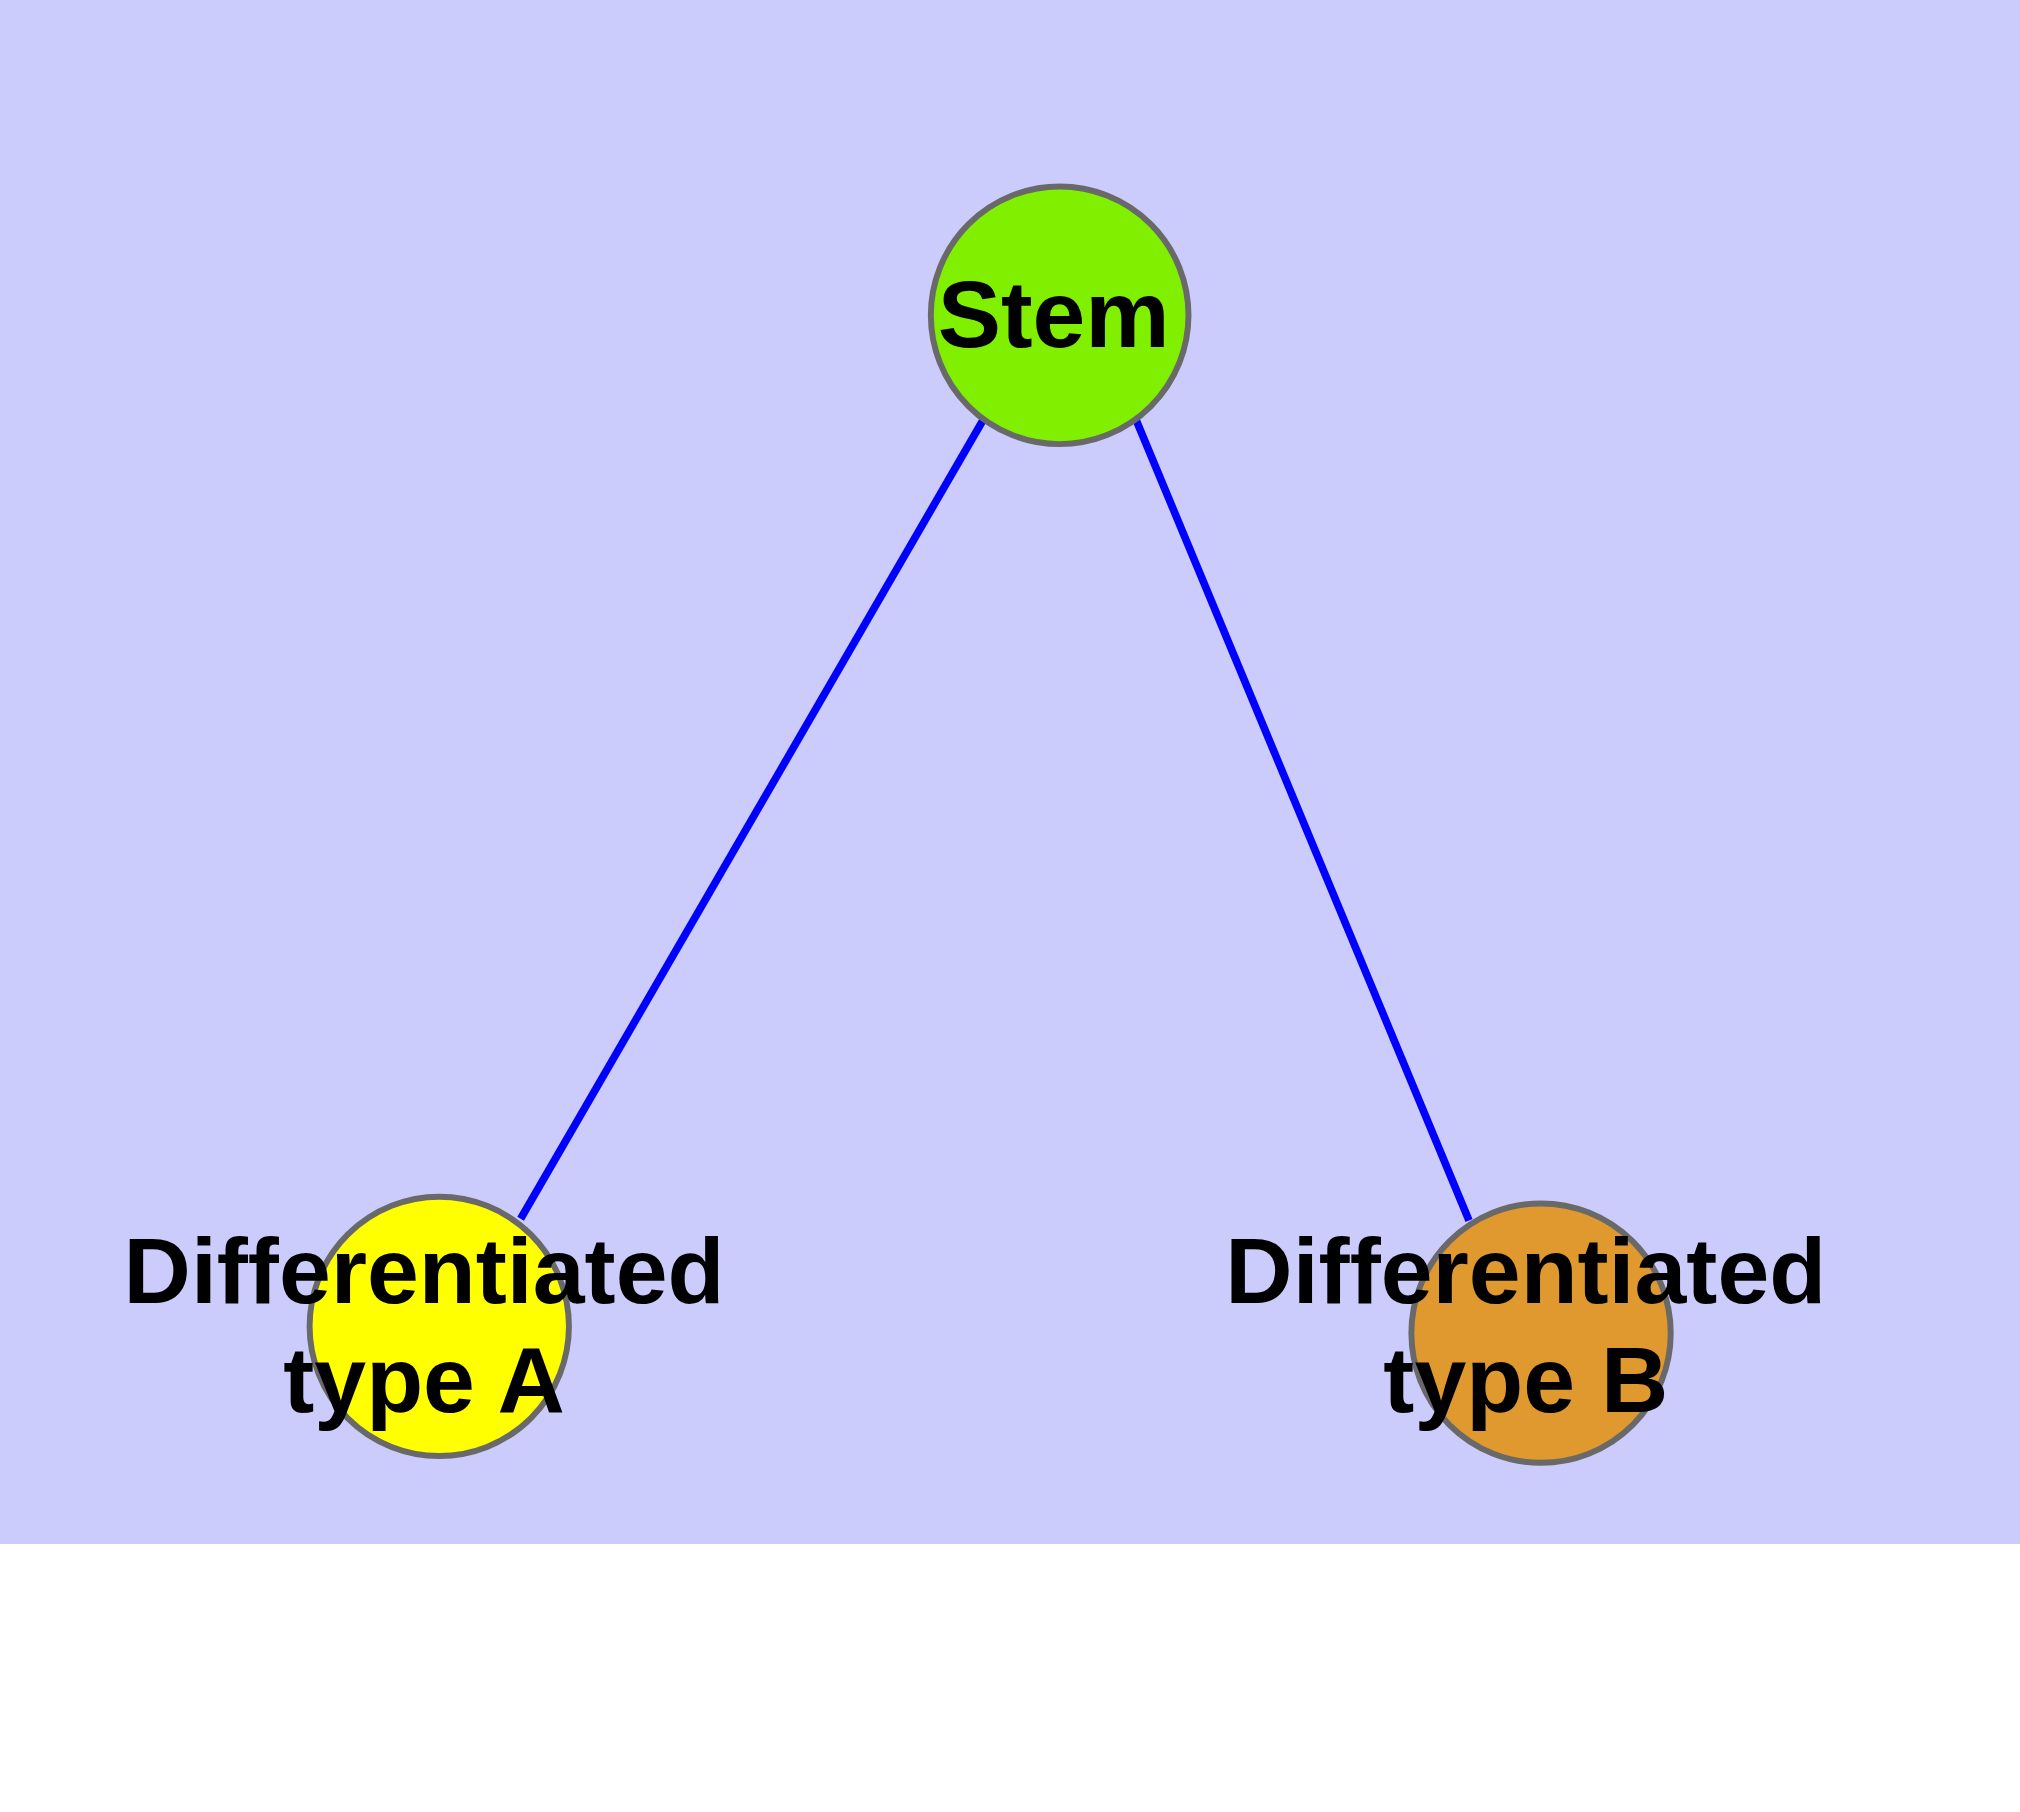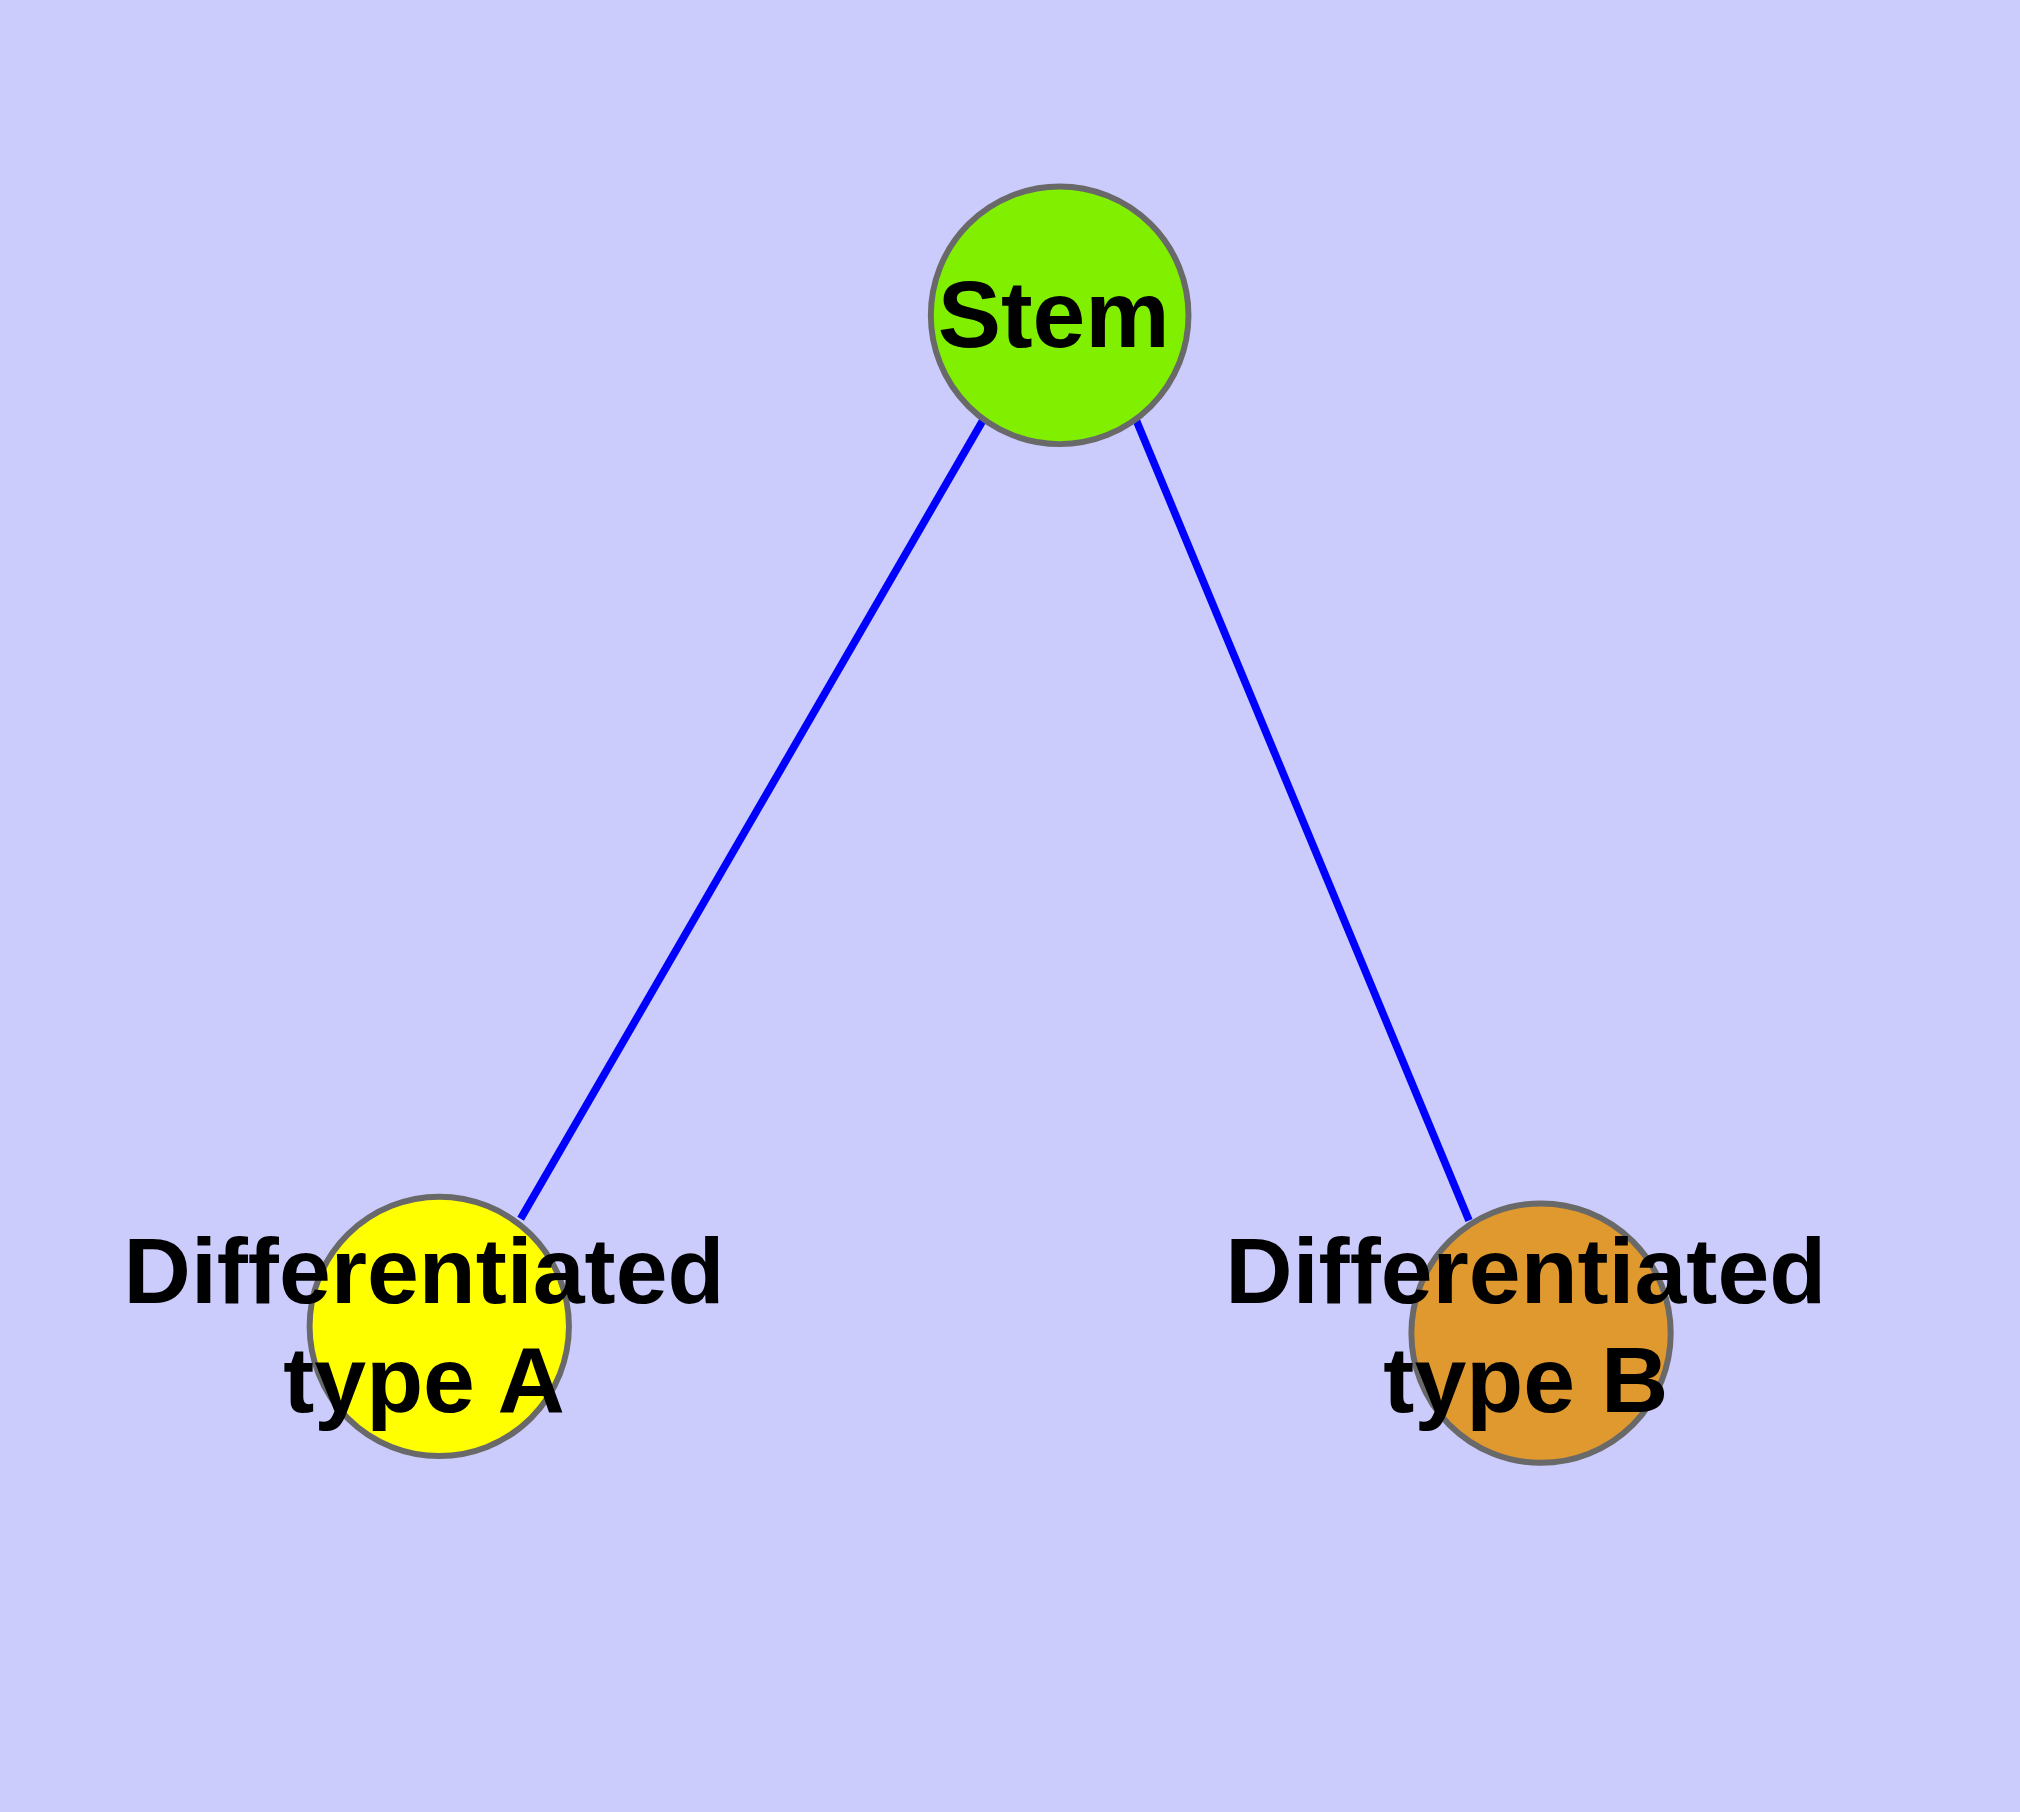--- a/index.html
+++ b/index.html
@@ -42,21 +42,21 @@
     dominant-baseline: auto;
     white-space: pre;
   }
   .node-label.two-line {
     font-size: 110px;
   }
 </style>
 </head>
 <body>
 
-<div id="stage" style="width: 2021px; height: 1812px; background: rgb(204, 204, 252);">
+<div id="stage" style="width: 2021px; height: 1544px; background: rgb(204, 204, 252);">
   <svg id="graph-canvas" viewBox="0 0 2384 2138" xmlns="http://www.w3.org/2000/svg">
 
     <rect id="bg-rect" x="0" y="0" width="2384" height="2138" fill="#ccccfc"></rect>
 
     <g id="edges-layer">
         <line class="edge-line" x1="1160" y1="495" x2="614" y2="1438" stroke="#0000ff" stroke-width="9"></line>
         <line class="edge-line" x1="1340" y1="495" x2="1733" y2="1440" stroke="#0000ff" stroke-width="9"></line>
       </g>
     <g id="nodes-layer">
         <circle class="node-circle" cx="1250" cy="372" r="152" fill="#80f000" stroke="#696969" stroke-width="7"></circle>

